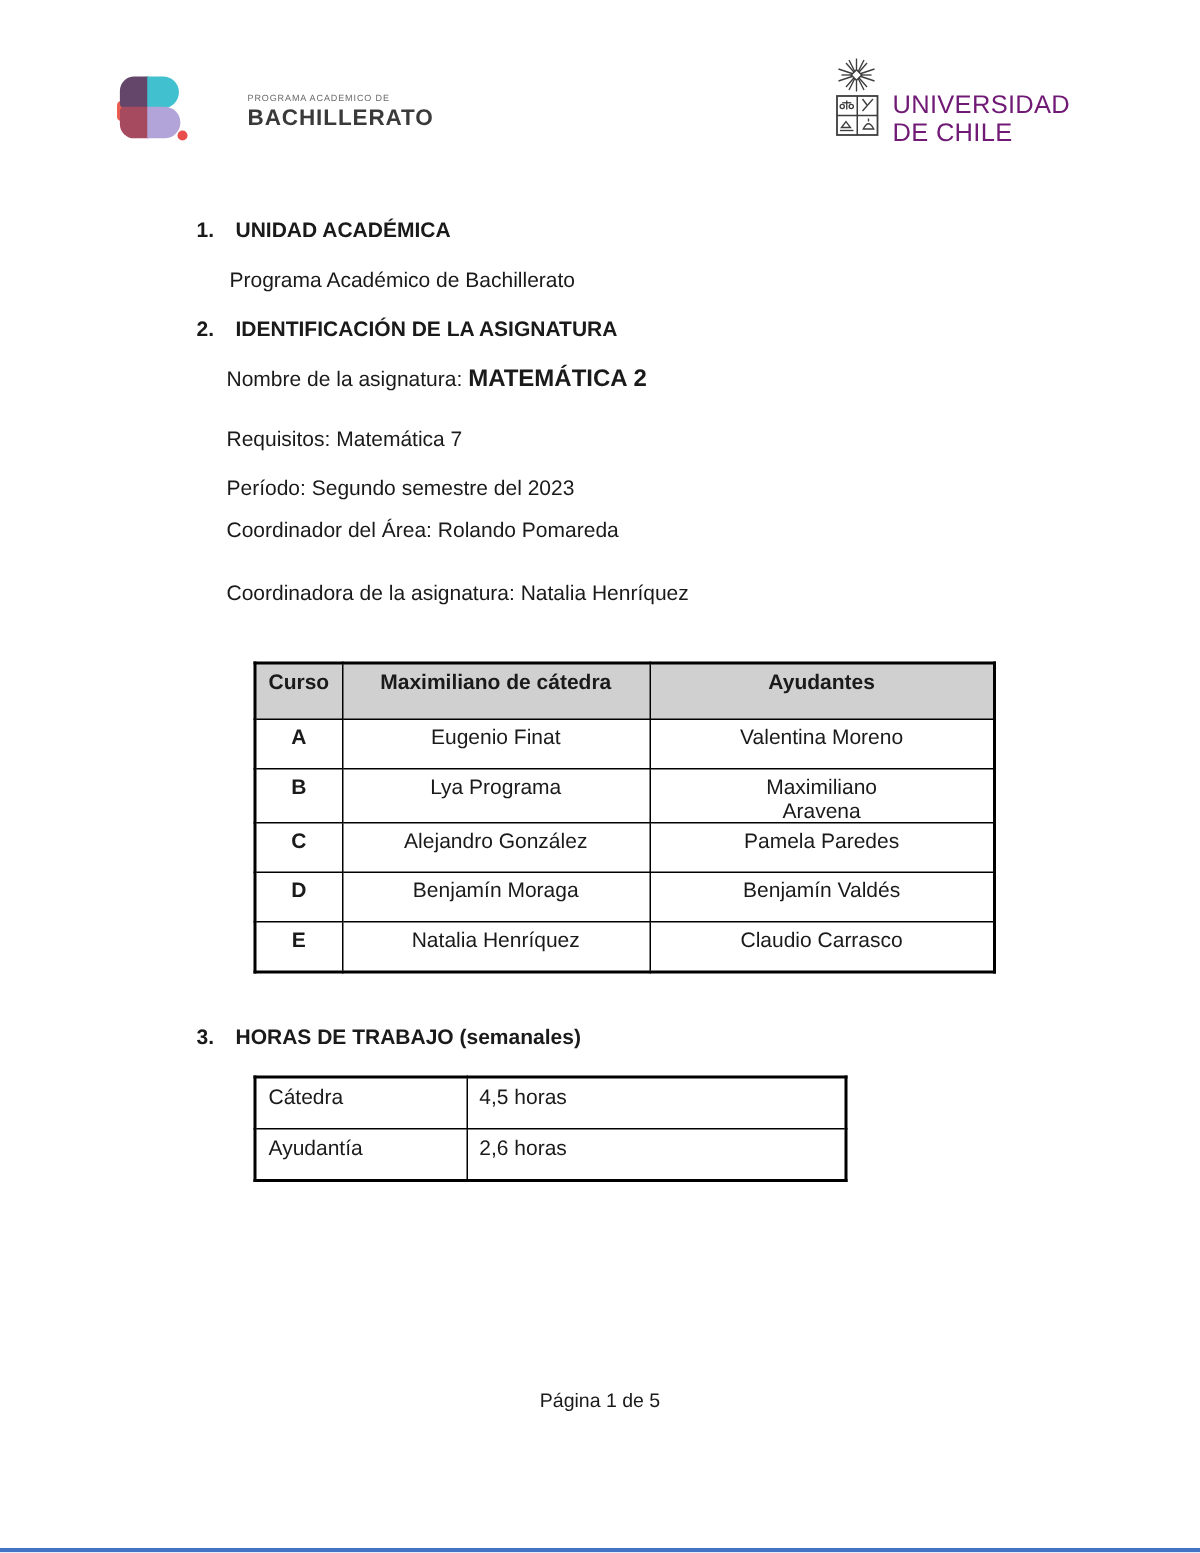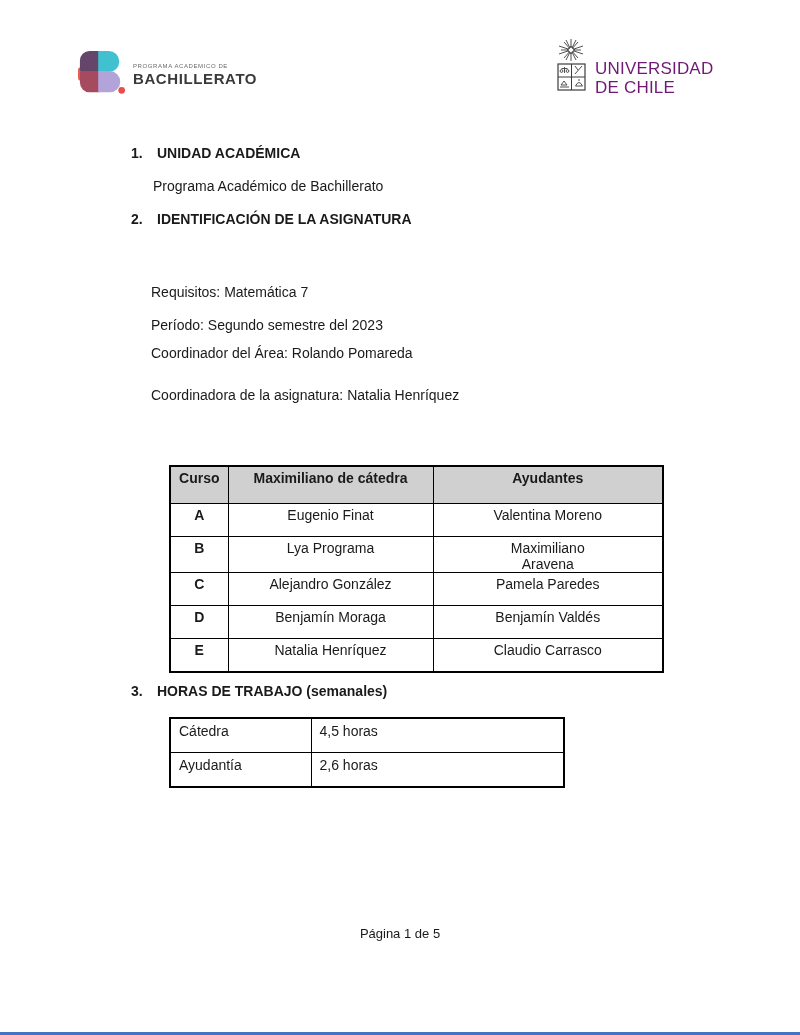--- a/index.html
+++ b/index.html
@@ -5,38 +5,38 @@
   html,body{margin:0;padding:0;background:#fff;}
   .page{
     position:relative;
     width:800px;height:1035px;
     background:#ffffff;
     font-family:"Liberation Sans", sans-serif;
     color:#1a1a1a;
     overflow:hidden;
   }
   
-  .bach-logo{position:absolute;left:78px;top:50px;display:flex;align-items:flex-start;}
+  .bach-logo{position:absolute;left:78px;top:50px;display:flex;align-items:flex-start;gap:32px;}
   .bach-logo svg{display:block;}
   .bach-text{margin-left:7px;margin-top:13px;line-height:1;}
   .bach-text .small{font-size:6px;letter-spacing:.6px;color:#6a6a6a;display:block;}
   .bach-text .big{font-size:15px;font-weight:bold;letter-spacing:.6px;color:#3a3a3a;display:block;margin-top:2px;}
   .uch-logo{position:absolute;left:556px;top:38px;display:flex;align-items:flex-end;}
   .uch-text{margin-left:5px;margin-bottom:7px;line-height:19px;font-size:17px;color:#701a75;letter-spacing:.2px;}
   
   .doc-title{position:absolute;left:0;top:112px;width:100%;text-align:center;font-size:14px;font-weight:bold;}
   .sec-head{position:absolute;left:131px;display:flex;font-size:14px;font-weight:bold;}
   .sec-num{width:26px;flex:0 0 26px;}
   .body-line{position:absolute;left:151px;font-size:14px;}
   .nombre-strong{font-weight:bold;font-size:16px;}
   
   table{border-collapse:collapse;position:absolute;table-layout:fixed;font-size:14px;}
   .t-courses{left:169px;top:441px;width:493px;}
   .t-courses th,.t-courses td{border:1.5px solid #000;vertical-align:top;padding:3px 4px 0 4px;text-align:center;}
-  .t-courses{border:2px solid #000;margin-top:24px;}
+  .t-courses{border:2px solid #000;}
   .t-courses th{background:var(--table_header_bg,#d0d0d0);font-weight:bold;height:33px;}
   .t-courses td{height:29px;}
   .t-courses .col-curso{width:58px;}
   .t-courses .col-prof{width:205px;}
   .t-courses .col-ayu{width:230px;}
   .t-courses td.curso{font-weight:bold;}
   .t-courses td.ayudante{white-space:pre-line;}
   .t-hours{left:169px;top:717px;width:396px;border:2px solid #000;}
   .t-hours td{border:1.5px solid #000;vertical-align:top;padding:4px 4px 0 8px;text-align:left;height:29px;}
   .t-hours .col-label{width:141px;}
@@ -110,20 +110,23 @@
   <div class="sec-head" style="top:145px;">
     <span class="sec-num">1.</span>
     <span>UNIDAD ACADÉMICA</span>
   </div>
   <div class="body-line" style="top:178px;left:153px;">Programa Académico de Bachillerato</div>
 
   <div class="sec-head" style="top:211px;">
     <span class="sec-num">2.</span>
     <span>IDENTIFICACIÓN DE LA ASIGNATURA</span>
   </div>
+  <div class="body-line" style="top:244px;">
+    <span>Nombre de la asignatura: </span><span class="nombre-strong">MATEMÁTICA 2</span>
+  </div>
   <div class="body-line" style="top:284px;">Requisitos: Matemática 7</div>
   <div class="body-line" style="top:317px;">Período: Segundo semestre del 2023</div>
   <div class="body-line" style="top:387px;">Coordinadora de la asignatura: Natalia Henríquez</div>
   <div class="body-line" style="top:345px;">Coordinador del Área: Rolando Pomareda</div>
 
   <table class="t-courses">
     <colgroup>
         <col class="col-curso">
         <col class="col-prof">
         <col class="col-ayu">

